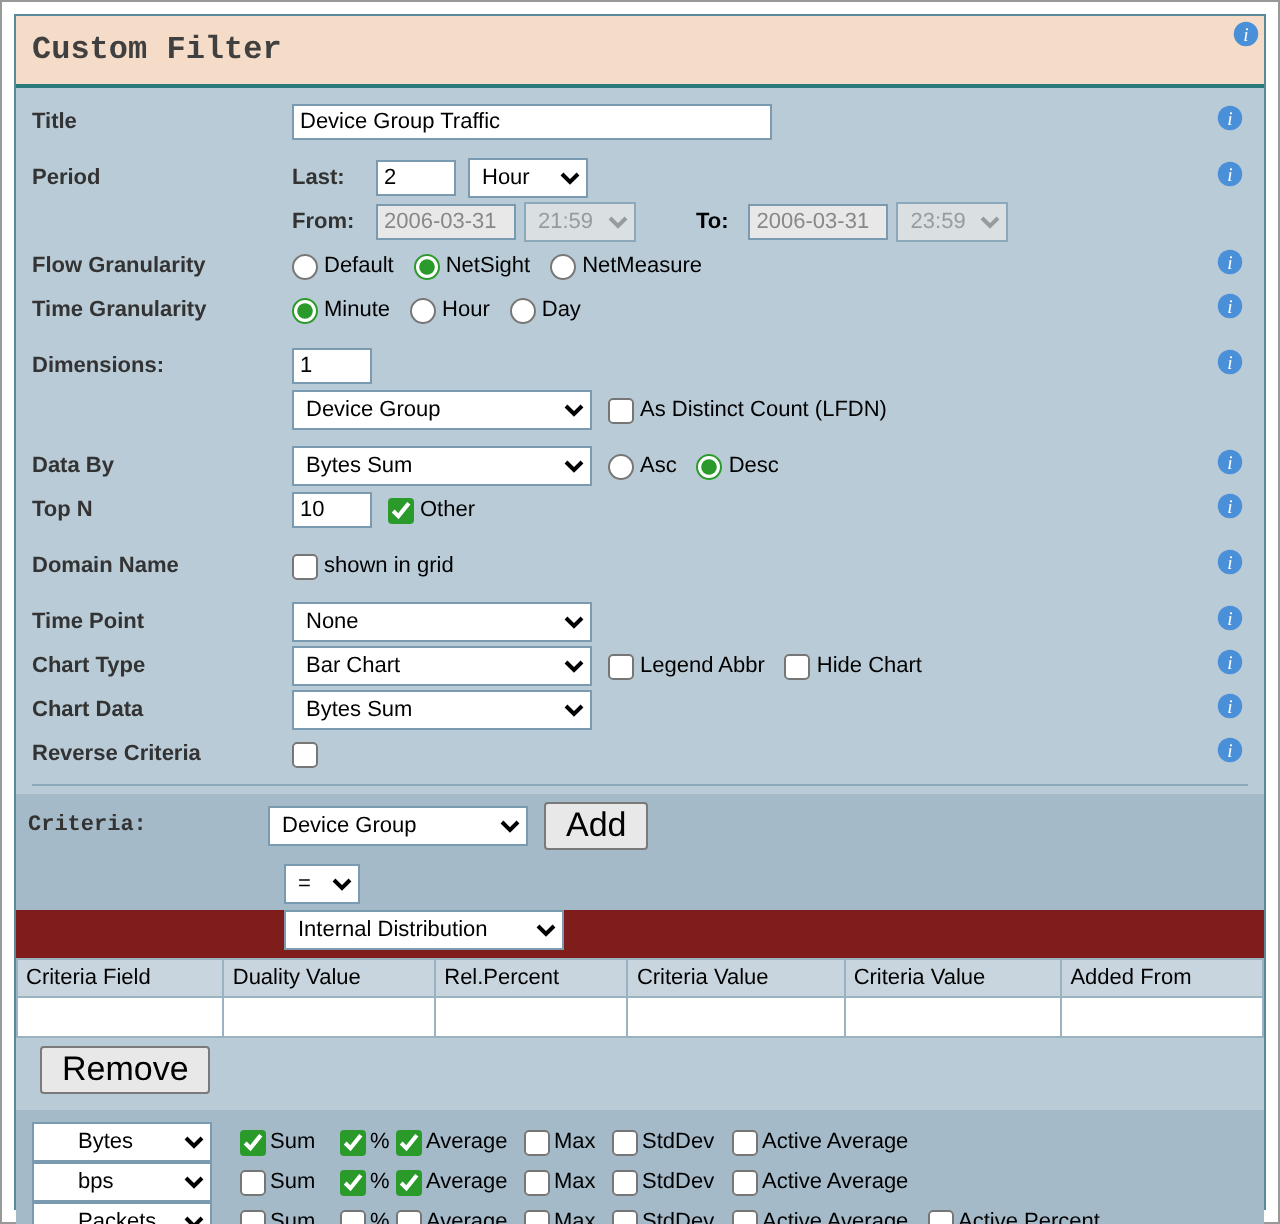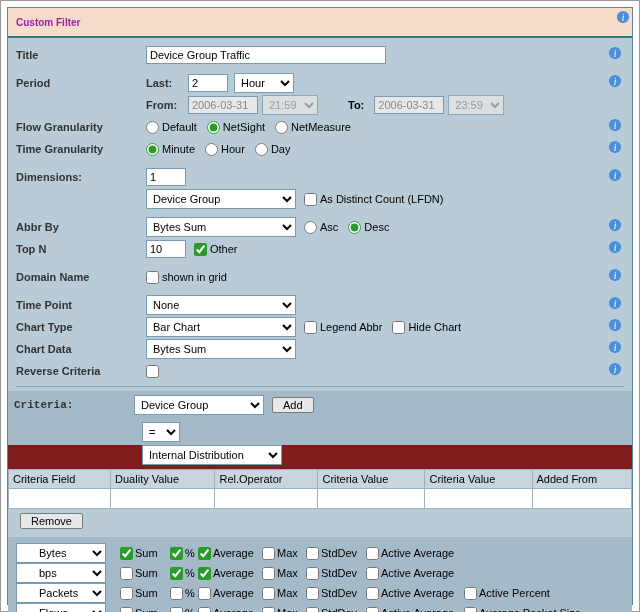--- a/index.html
+++ b/index.html
@@ -1,34 +1,34 @@
 <!DOCTYPE html>
 <html><head>
 <meta charset="utf-8">
 <style>
 * { box-sizing: border-box; margin: 0; padding: 0; }
 body { font-family: Verdana, Arial, sans-serif; font-size: 11px; background: #fff; }
 .outer { width: 640px; height: 612px; padding: 6px; background: #fff; border: 1px solid #999; }
 .panel { width: 100%; height: 100%; background: #b9cbd6; border: 1px solid #5a8a9a; position: relative; }
 .title-bar { background: #f5dcc8; padding: 8px 8px; border-bottom: 2px solid #2a7a7a; }
-.title-bar-text { color: #a21caf; font-weight: bold; font-size: 10px; }
+.title-bar-text { color: #404040; font-weight: bold; font-size: 16px; font-family: Liberation Mono, monospace; }
 .content { padding: 6px 8px 2px 8px; }
 .row { display: flex; align-items: center; min-height: 22px; position: relative; }
 .label { width: 130px; font-weight: bold; color: #333; font-size: 11px; }
 .sublabel { width: 42px; font-weight: bold; color: #333; font-size: 11px; }
 .info { position: absolute; right: 2px; top: 2px; width: 14px; height: 14px; display: inline-flex; align-items: center; justify-content: center; }
 .info svg { width: 14px; height: 14px; }
 input[type="text"] { font-family: inherit; font-size: 11px; padding: 1px 3px; border: 1px solid #7a9ab0; background: #fff; height: 18px; }
 select { font-family: inherit; font-size: 11px; border: 1px solid #7a9ab0; background: #fff; height: 20px; padding: 0 2px; }
 select:disabled, input:disabled { background: #e8e8e8; color: #888; }
 input[type="checkbox"], input[type="radio"] { margin: 0 3px 0 0; vertical-align: middle; }
 .radio-row label, .check-row label { margin-right: 10px; font-size: 11px; display: inline-flex; align-items: center; }
 .ck-green { accent-color: #2a9a2a; }
 hr.sep { border: 0; border-top: 1px solid #8ba8b8; margin: 4px 0; }
-button { font-family: inherit; font-size: 11px; padding: 1px 10px; background: #e8e8e8; border: 1px solid #7a7a7a; border-radius: 2px; cursor: pointer; }
+button { font-family: inherit; font-size: 17px; padding: 1px 10px; background: #e8e8e8; border: 1px solid #7a7a7a; border-radius: 2px; cursor: pointer; }
 .criteria-head { background: #a4bac8; padding: 4px 6px; margin: 0 -8px; display: flex; align-items: center; }
 .criteria-head .label { width: 120px; font-family: Liberation Mono, monospace; }
 .criteria-sub { background: #a4bac8; padding: 3px 6px 3px 134px; margin: 0 -8px; }
 .criteria-sub2 { background: #7f1d1d; padding: 0 6px 4px 134px; margin: 0 -8px; }
 table.grid { width: 100%; border-collapse: collapse; font-size: 11px; }
 table.grid th { background: #c8d5de; text-align: left; font-weight: normal; padding: 3px 4px; border: 1px solid #9bb2c0; }
 table.grid td { background: #fff; padding: 8px 4px; border: 1px solid #9bb2c0; height: 20px; }
 .remove-row { padding: 4px 4px; }
 .metrics { background: #a4bac8; margin: 4px -8px 0 -8px; padding: 6px 8px; }
 .mrow { display: flex; align-items: center; height: 20px; gap: 0; }
@@ -152,21 +152,21 @@
       <select style="width:150px;margin-right:8px"><option>Device Group</option></select>
       <label>
             <input type="checkbox" style=""> 
             <span>As Distinct Count (LFDN)</span>
           </label>
     </div>
 
     <div class="gap-row"></div>
 
     <div class="row radio-row">
-      <span class="label">Abbr By</span>
+      <span class="label">Data By</span>
       <select style="width:150px;margin-right:8px"><option>Bytes Sum</option></select>
       <label>
             <input type="radio" name="sort" style=""> 
             <span>Asc</span>
           </label>
       <label>
             <input type="radio" name="sort" checked="" class="ck-green" style=""> 
             <span>Desc</span>
           </label>
       <span class="info">
@@ -280,21 +280,21 @@
     </div>
     <div class="criteria-sub2">
       <select style="width:140px"><option>Internal Distribution</option></select>
     </div>
 
     <table class="grid" style="margin:0 -8px;width:calc(100% + 16px)">
       <thead>
             <tr>
         <th>Criteria Field</th>
         <th>Duality Value</th>
-        <th>Rel.Operator</th>
+        <th>Rel.Percent</th>
         <th>Criteria Value</th>
         <th>Criteria Value</th>
         <th>Added From</th>
       </tr>
           </thead>
       <tbody>
             <tr>
               <td></td>
               <td></td>
               <td></td>

